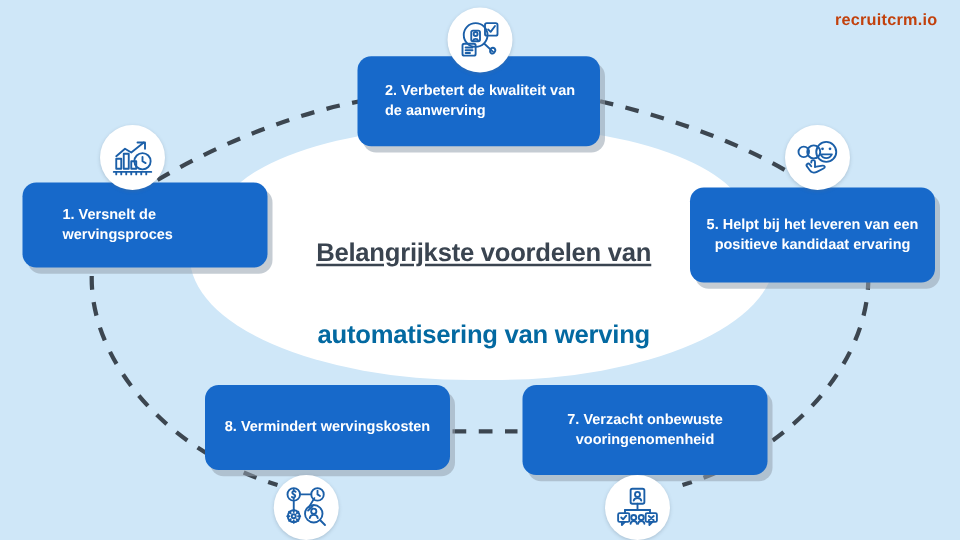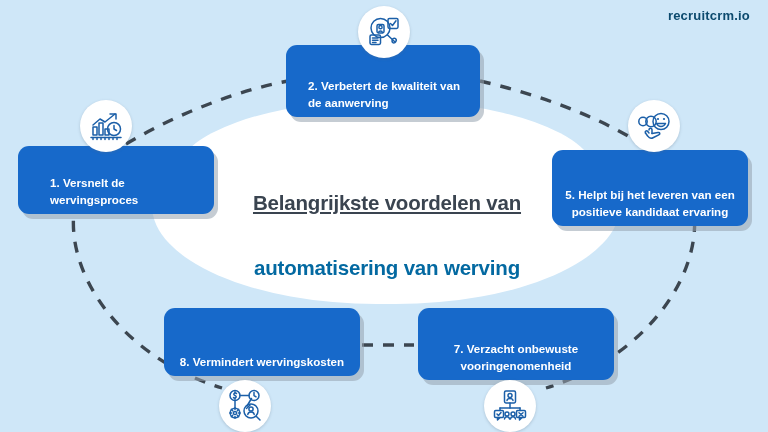--- a/index.html
+++ b/index.html
@@ -33,21 +33,21 @@
   .svg-layer{
     position:absolute;left:0;top:0;width:768px;height:432px;
     pointer-events:none;
   }
   
   .brand{
     position:absolute;
     right:18px;top:8px;
     font-size:13px;
     font-weight:bold;
-    color:#0c4a6e;
+    color:#c2410c;
     letter-spacing:.2px;
   }
   
   .center-title{
     position:absolute;
     left:222px;top:190px;
     width:330px;
     text-align:center;
     line-height:1.22;
   }
@@ -67,21 +67,21 @@
   .card{
     position:absolute;
     background:#1769ca;
     border-radius:11px;
     box-shadow:4px 5px 0 rgba(150,162,175,.55);
     color:#ffffff;
     font-size:11.6px;
     font-weight:bold;
     line-height:1.42;
     display:flex;
-    align-items:flex-end;
+    align-items:center;
     justify-content:center;
     text-align:center;
     padding:6px 10px;
     box-sizing:border-box;
   }
   #card1{left:18px;  top:146px; width:196px; height:68px; text-align:left; justify-content:flex-start;}
   #card1 .txt{padding-left:22px;}
   #card2{left:286px; top:45px;  width:194px; height:72px; text-align:left; justify-content:flex-start;}
   #card2 .txt{padding-left:12px;}
   #card3{left:552px; top:150px; width:196px; height:76px;}

